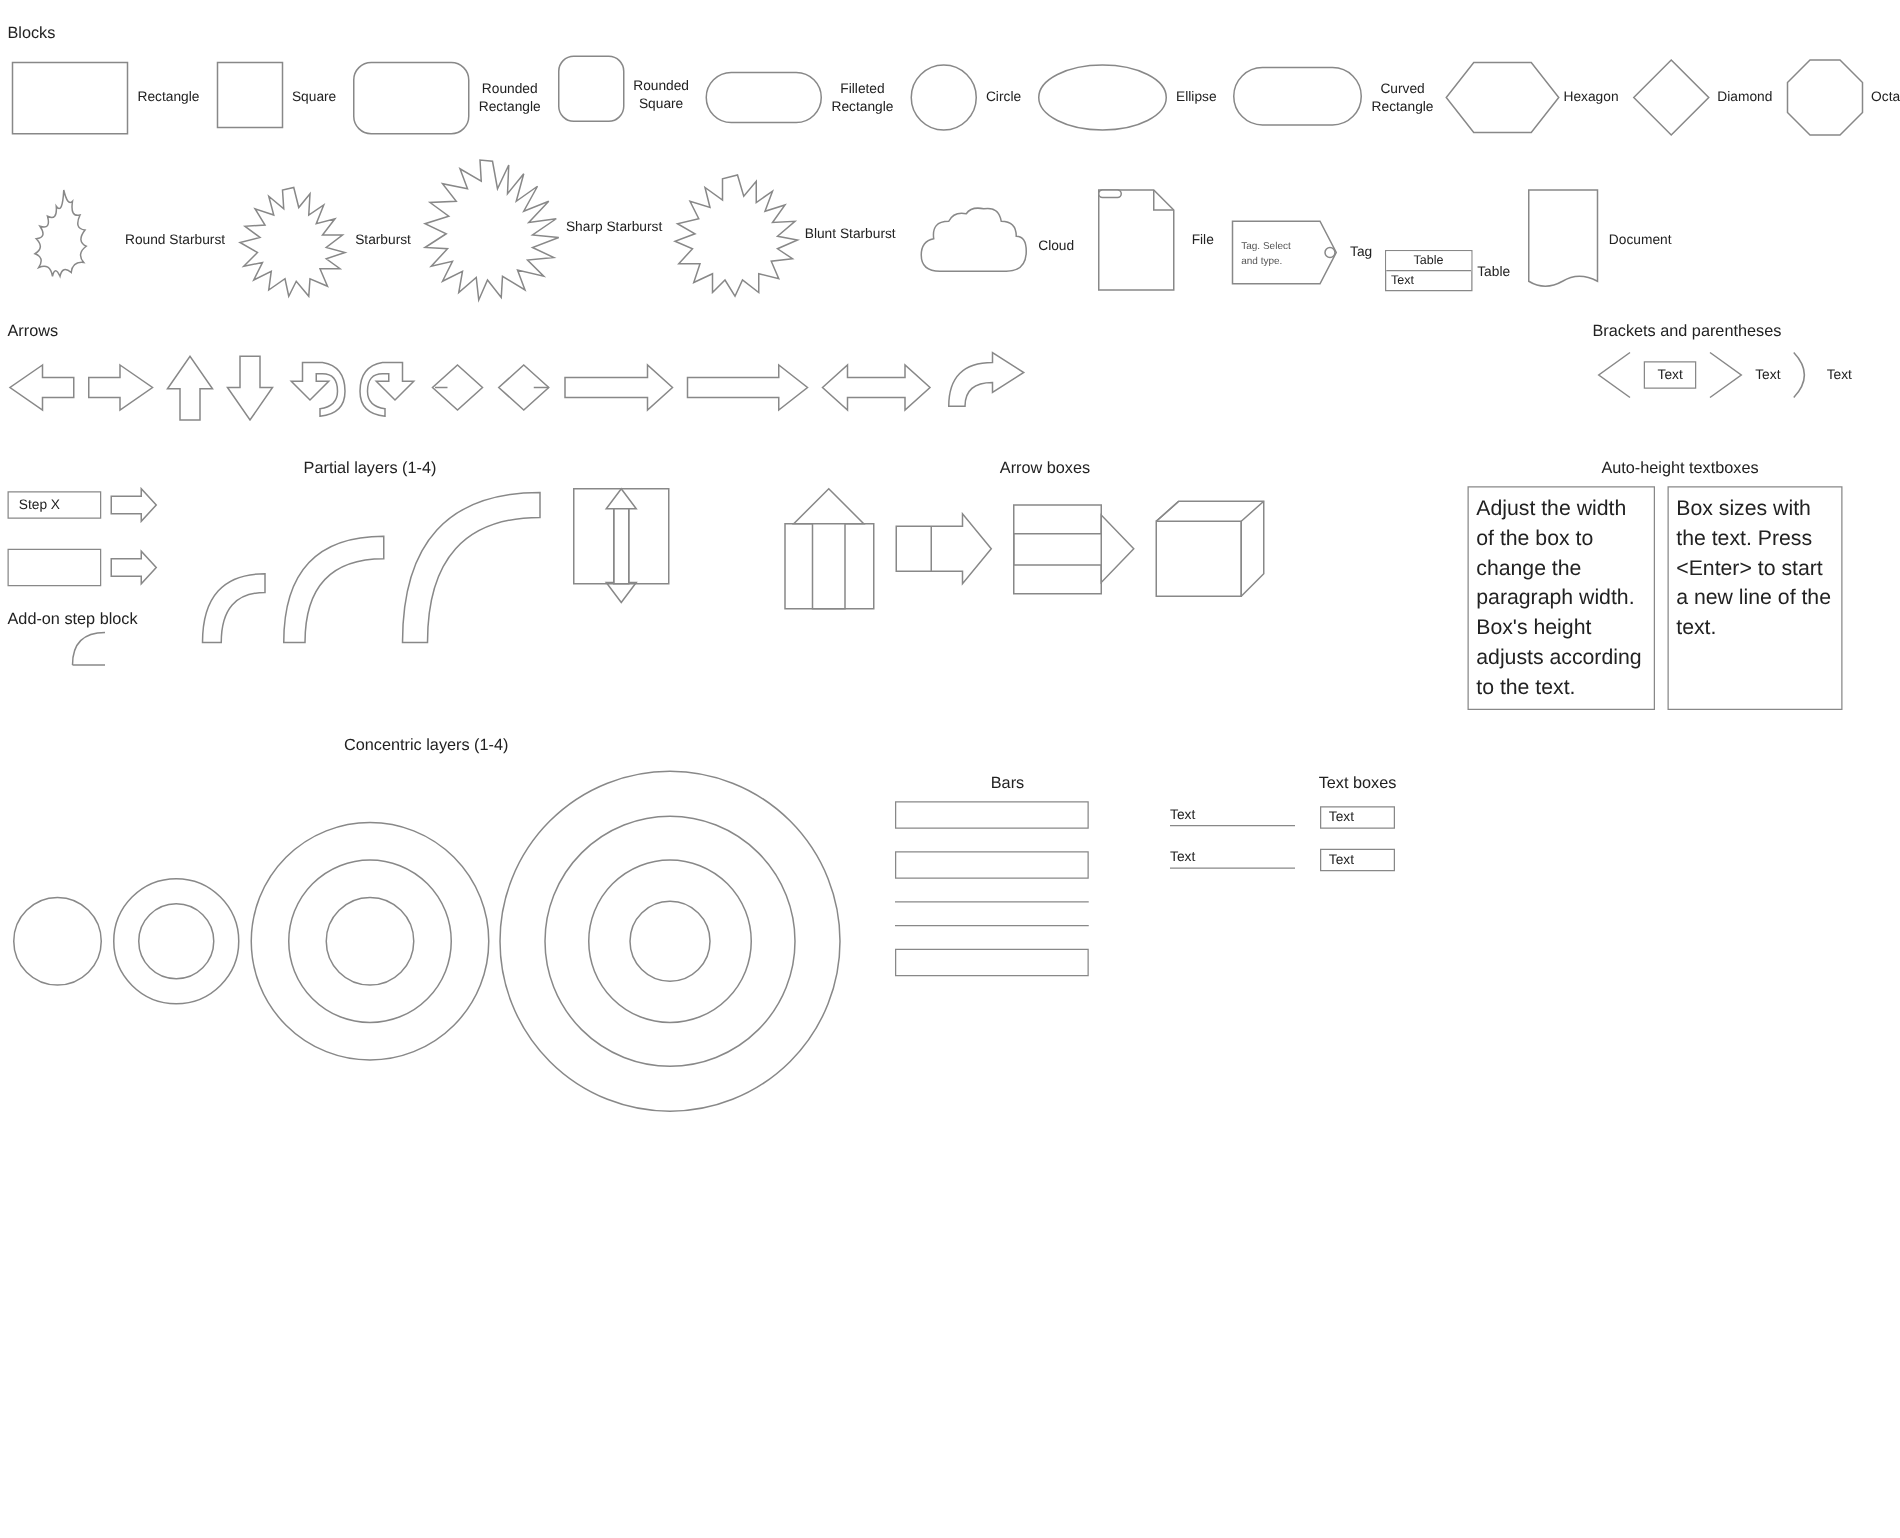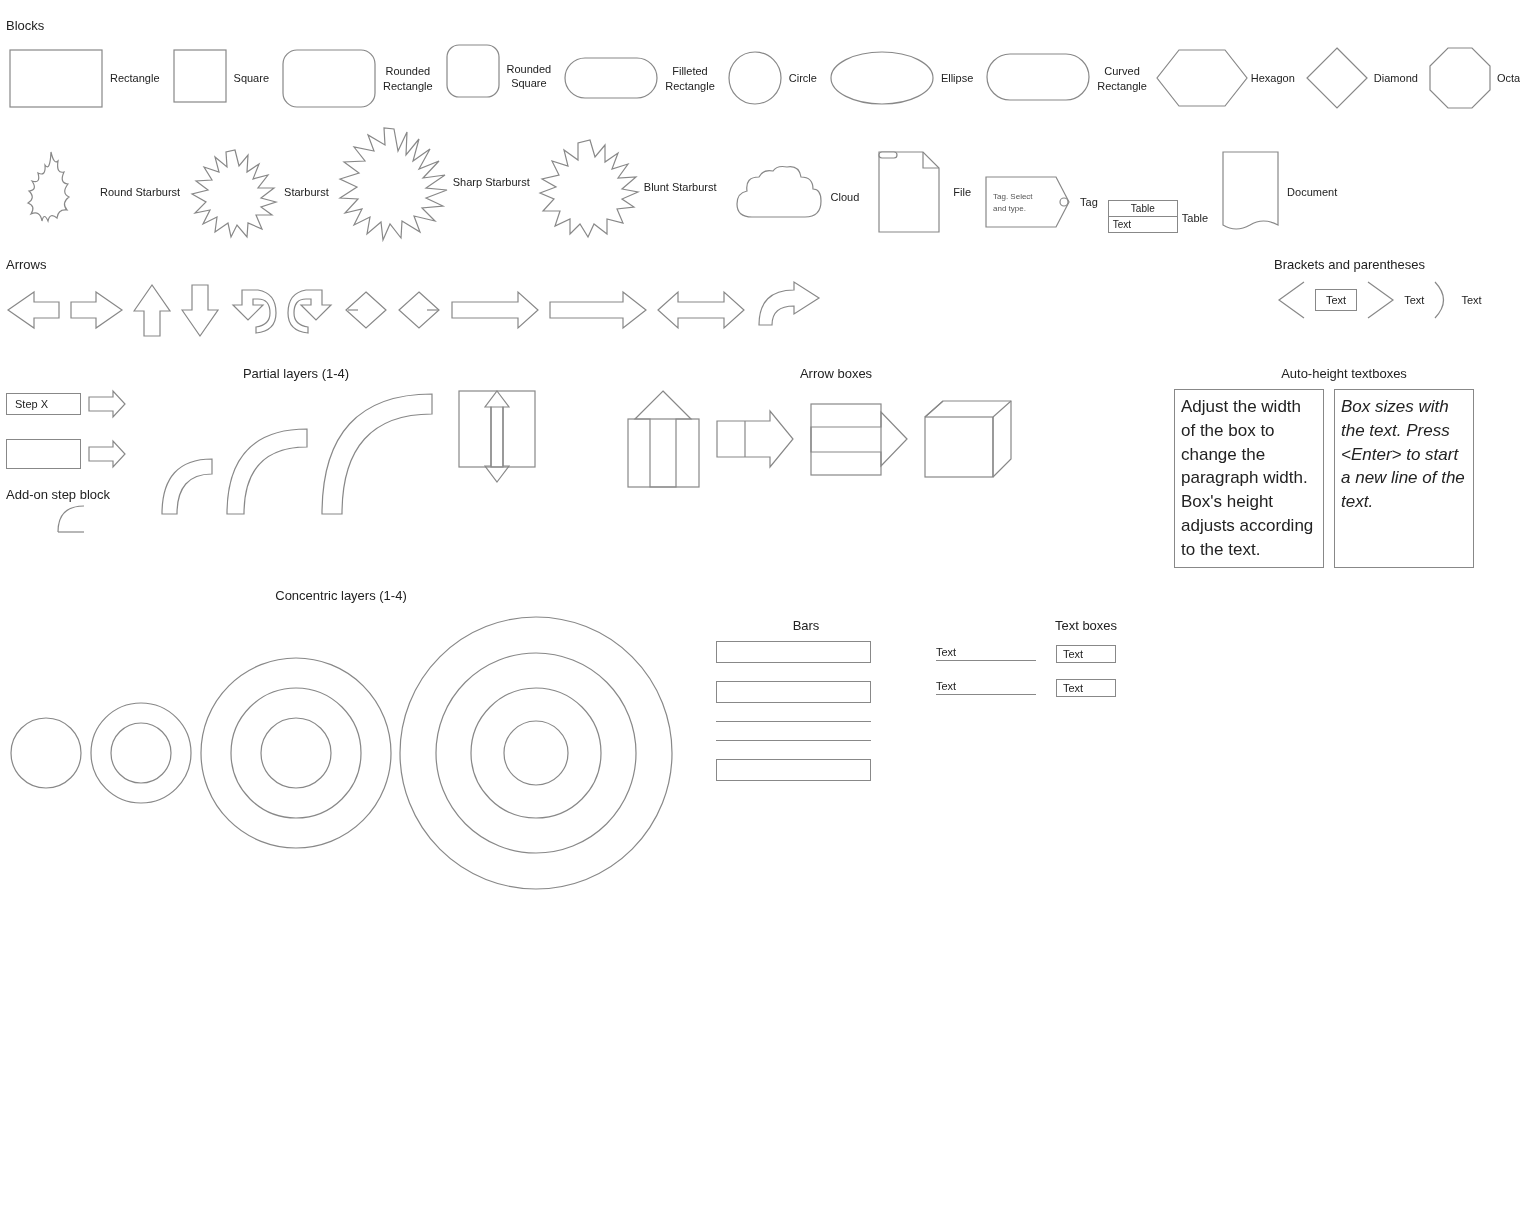--- a/index.html
+++ b/index.html
@@ -463,21 +463,21 @@
 
       </div>
     </div>
 
     <div style="margin-left:auto;display:flex;flex-direction:column;gap:16px;min-width:340px;">
 
       <div>
         <div class="section-label" style="text-align:center;">Auto-height textboxes</div>
         <div style="display:flex;gap:10px;margin-top:8px;">
           <div class="auto-textbox" style="width:150px;">Adjust the width of the box to change the paragraph width. Box's height adjusts according to the text.</div>
-          <div class="auto-textbox" style="width:140px;font-style:italic;">Box sizes with the text. Press &lt;Enter&gt; to start a new line of the text.</div>
+          <div class="auto-textbox" style="width:140px;">Box sizes with the text. Press &lt;Enter&gt; to start a new line of the text.</div>
         </div>
       </div>
 
     </div>
 
   </div>
 
   <div class="bottom-row" style="margin-top:20px;">
 
     <div style="min-width:520px;">

